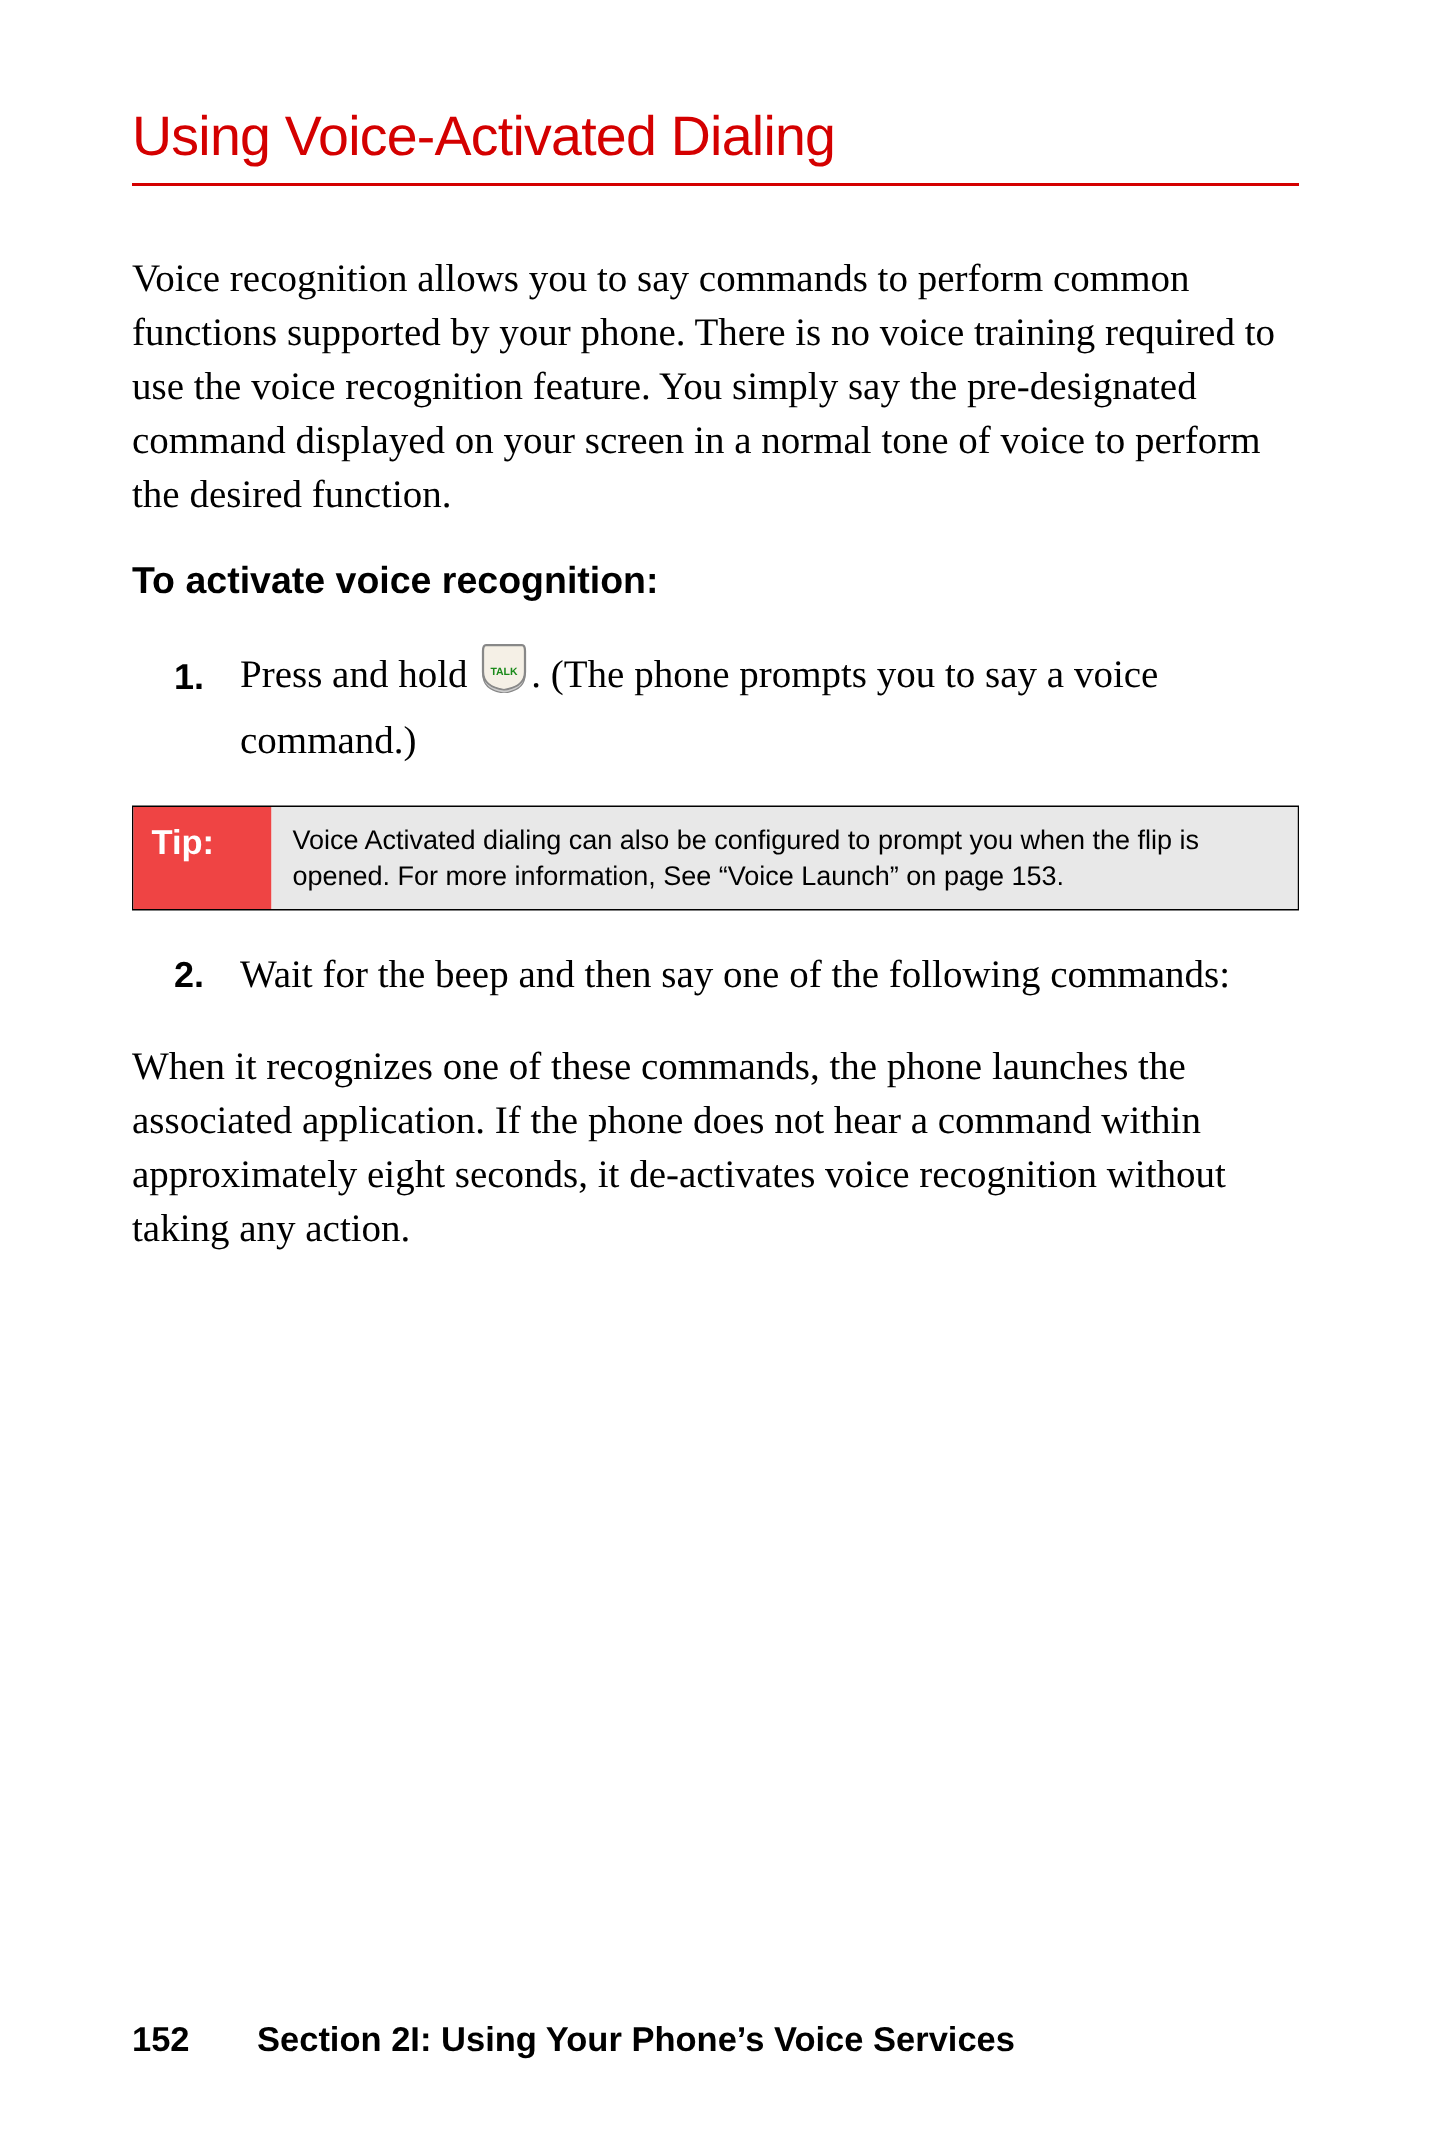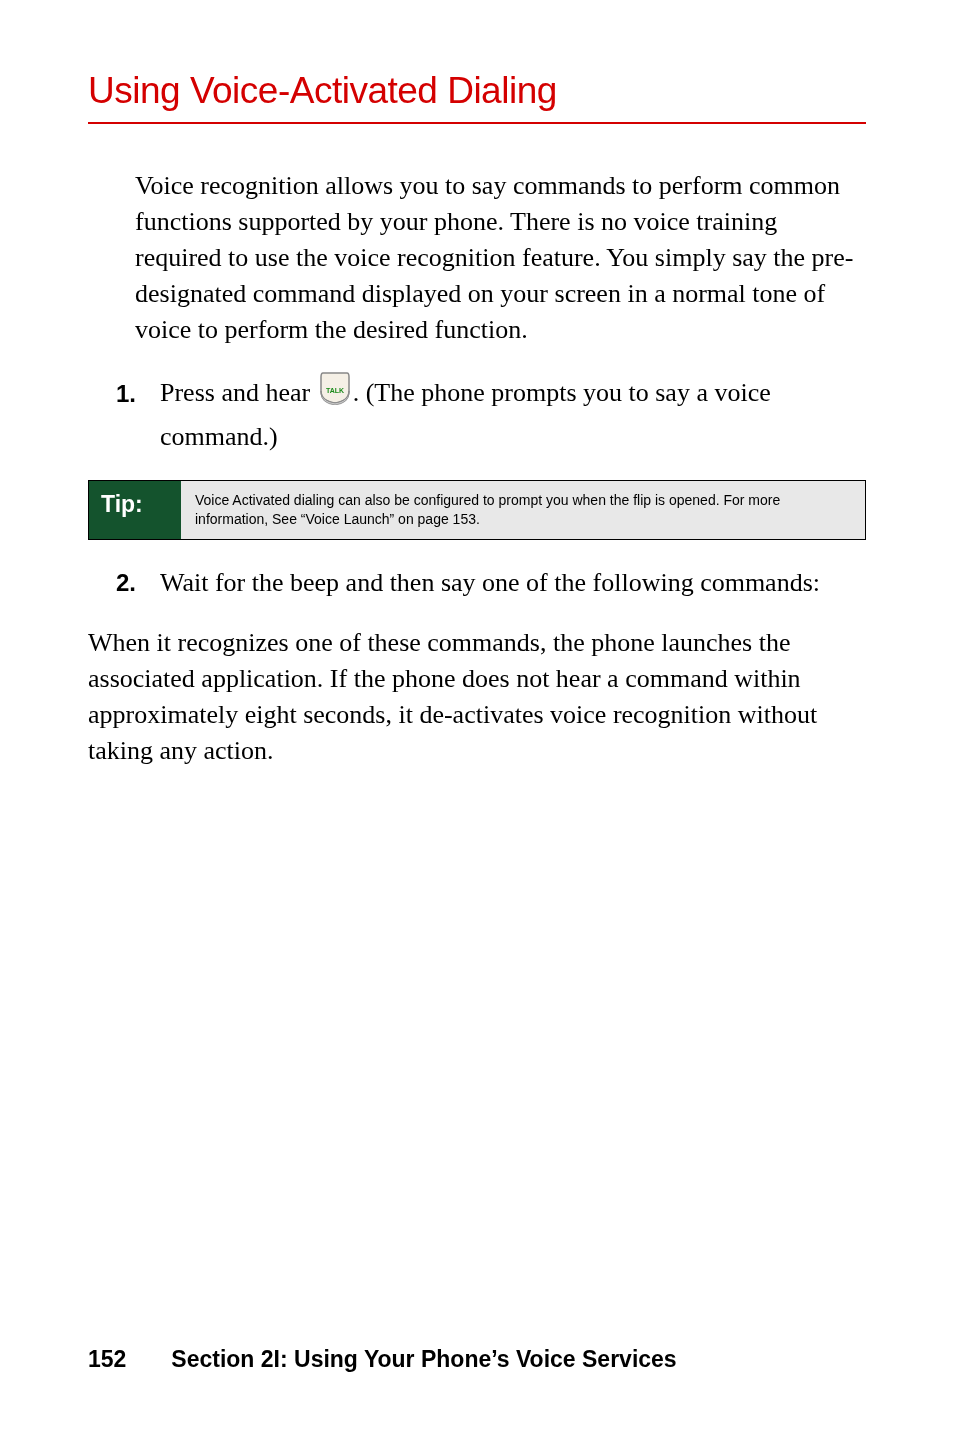--- a/index.html
+++ b/index.html
@@ -26,21 +26,20 @@
       letter-spacing: -0.5px;
       padding-bottom: 10px;
       border-bottom: 2px solid #d40000;
       margin-bottom: 44px;
     }
     .intro {
       font-size: 26px;
       line-height: 1.38;
       margin-bottom: 26px;
       font-family: 'ITC Garamond', Georgia, serif;
-      margin-left: 47px;
     }
     .subhead {
       font-family: Arial, Helvetica, sans-serif;
       font-weight: bold;
       font-size: 25px;
       margin-bottom: 28px;
     }
     .step-row {
       display: flex;
       align-items: baseline;
@@ -65,33 +64,33 @@
       vertical-align: middle;
       position: relative;
       top: -2px;
     }
     .tip-box {
       display: flex;
       margin: 18px 0 24px 0;
       border: 1px solid #000;
     }
     .tip-label {
-      background: #14532d;
+      background: #ef4444;
       color: #fff;
       font-family: Arial, Helvetica, sans-serif;
       font-weight: bold;
       font-size: 23px;
       padding: 10px 14px 10px 12px;
       min-width: 92px;
       flex-shrink: 0;
     }
     .tip-content {
       background: #e8e8e8;
       font-family: Arial, Helvetica, sans-serif;
-      font-size: 14px;
+      font-size: 18px;
       line-height: 1.35;
       padding: 10px 12px 10px 14px;
       flex: 1;
     }
     .bullet-list {
       list-style: none;
       margin-left: 48px;
       margin-top: 6px;
     }
     .bullet-list li {
@@ -137,25 +136,26 @@
   </style>
 </head>
 <body>
 
 <div class="page">
 
   <h1 class="title">Using Voice-Activated Dialing</h1>
 
   <p class="intro">Voice recognition allows you to say commands to perform common functions supported by your phone. There is no voice training required to use the voice recognition feature. You simply say the pre-designated command displayed on your screen in a normal tone of voice to perform the desired function.</p>
 
+  <p class="subhead">To activate voice recognition:</p>
 
   <div class="step-row">
     <div class="step-num">1.</div>
     <div class="step-text">
-      <span>Press and hear </span><span class="key-icon"><svg width="36" height="34" viewBox="0 0 36 34">
+      <span>Press and hold </span><span class="key-icon"><svg width="36" height="34" viewBox="0 0 36 34">
         <path d="M 6 2 Q 4 2 4 6 L 4 20 Q 4 30 18 32 Q 32 30 32 20 L 32 6 Q 32 2 30 2 Z" fill="#f5f0e6" stroke="#888" stroke-width="1.5"></path>
         <path d="M 4 20 Q 4 30 18 32 Q 32 30 32 20 L 32 22 Q 32 32 18 34 Q 4 32 4 22 Z" fill="#ccc" stroke="#888" stroke-width="0.8"></path>
         <text x="18" y="22" font-family="Arial" font-size="7" font-weight="bold" fill="#1a8a1a" text-anchor="middle">TALK</text>
       </svg></span><span>. (The phone prompts you to say a voice command.)</span>
     </div>
   </div>
 
   <div class="tip-box">
     <div class="tip-label">Tip:</div>
     <div class="tip-content">Voice Activated dialing can also be configured to prompt you when the flip is opened. For more information, See “Voice Launch” on page 153.</div>

